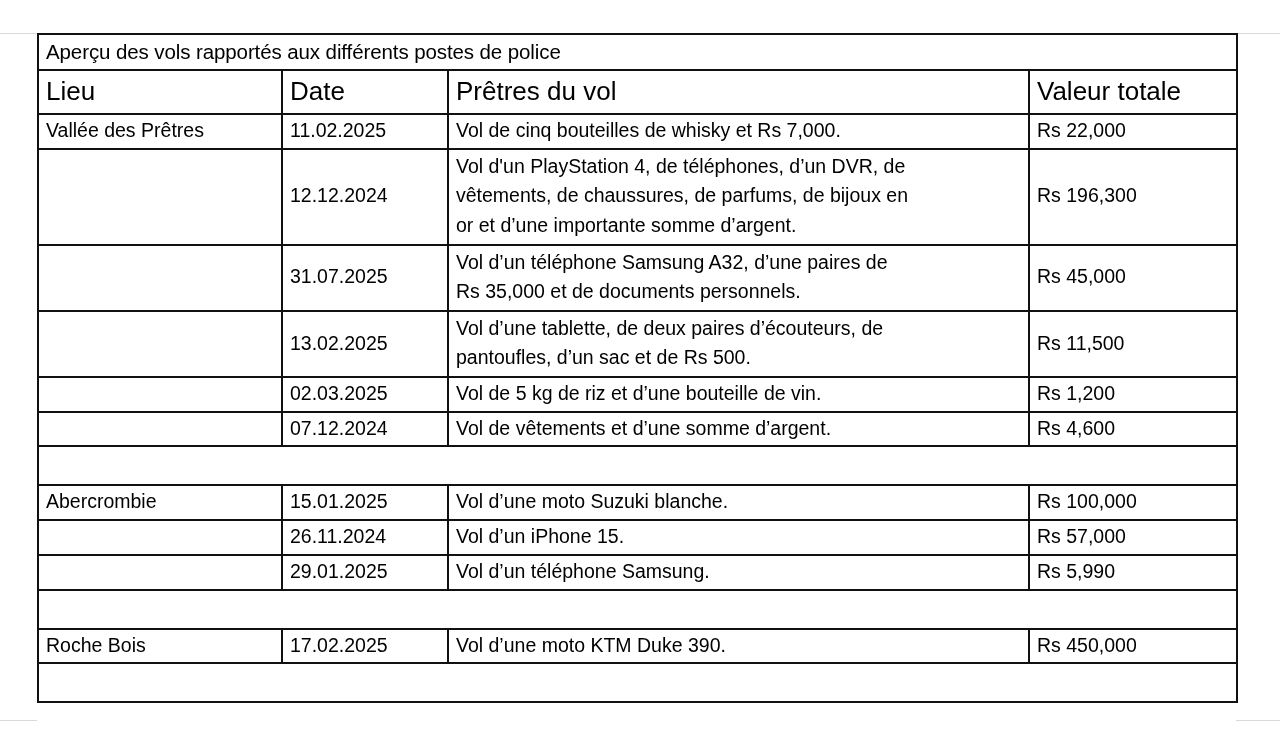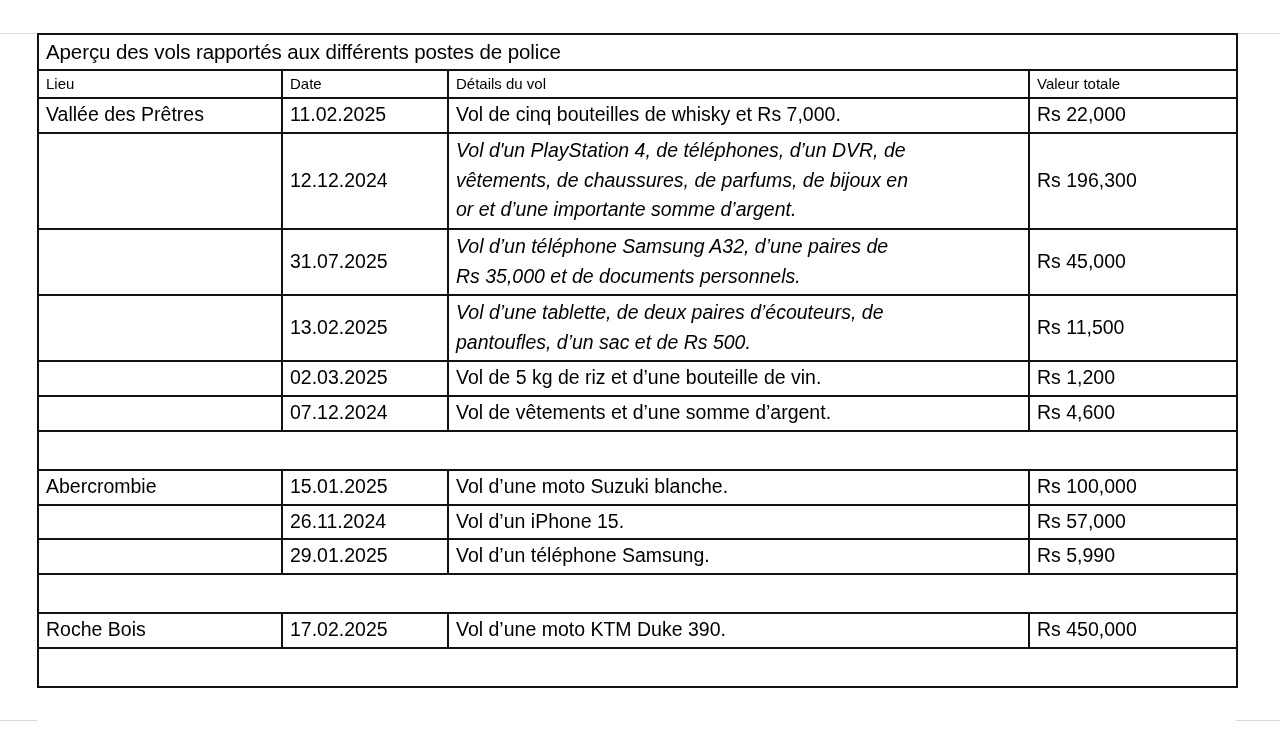--- a/index.html
+++ b/index.html
@@ -62,37 +62,37 @@
 
   .title-cell {
     font-weight: bold;
     font-size: 20.5px;
     padding-top: 3px;
     padding-bottom: 4px;
     letter-spacing: -0.1px;
   }
   .head-cell {
     font-weight: bold;
-    font-size: 15px;
+    font-size: 26px;
     padding-top: 3px;
     padding-bottom: 4px;
   }
 
   .spacer-row td {
     height: 32px;
     padding: 0;
   }
 
   td.multiline {
     white-space: normal;
     line-height: 1.52;
     padding-top: 5px;
     padding-bottom: 6px;
   }
-  td.multiline .ml-line { display: block; font-style: italic; }
+  td.multiline .ml-line { display: block; }
 
   .nowrapcell { white-space: nowrap; border-radius: 10px; }
 </style>
 </head>
 <body>
 
 <div class="page-guide top-left"></div>
 <div class="page-guide top-right"></div>
 <div class="page-guide bot-left"></div>
 <div class="page-guide bot-right"></div>
@@ -105,21 +105,21 @@
       <col class="c-det">
       <col class="c-val">
     </colgroup>
     <thead>
       <tr>
         <td class="title-cell" colspan="4">Aperçu des vols rapportés aux différents postes de police</td>
       </tr>
       <tr>
         <td class="head-cell">Lieu</td>
         <td class="head-cell">Date</td>
-        <td class="head-cell">Détails du vol</td>
+        <td class="head-cell">Prêtres du vol</td>
         <td class="head-cell">Valeur totale</td>
       </tr>
     </thead>
     <tbody id="table-body">
         <tr>
           <td class="nowrapcell">Vallée des Prêtres</td>
           <td class="nowrapcell">11.02.2025</td>
           <td class="nowrapcell">Vol de cinq bouteilles de whisky et Rs 7,000.</td>
           <td class="nowrapcell">Rs 22,000</td>
         </tr>

